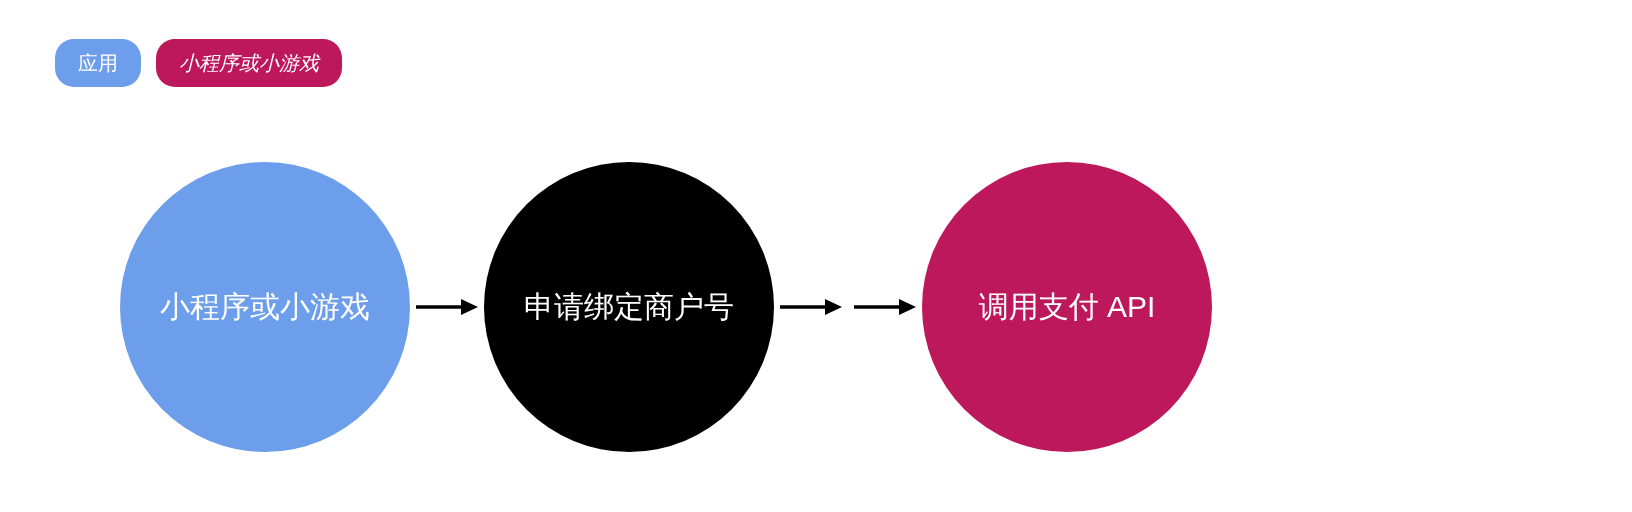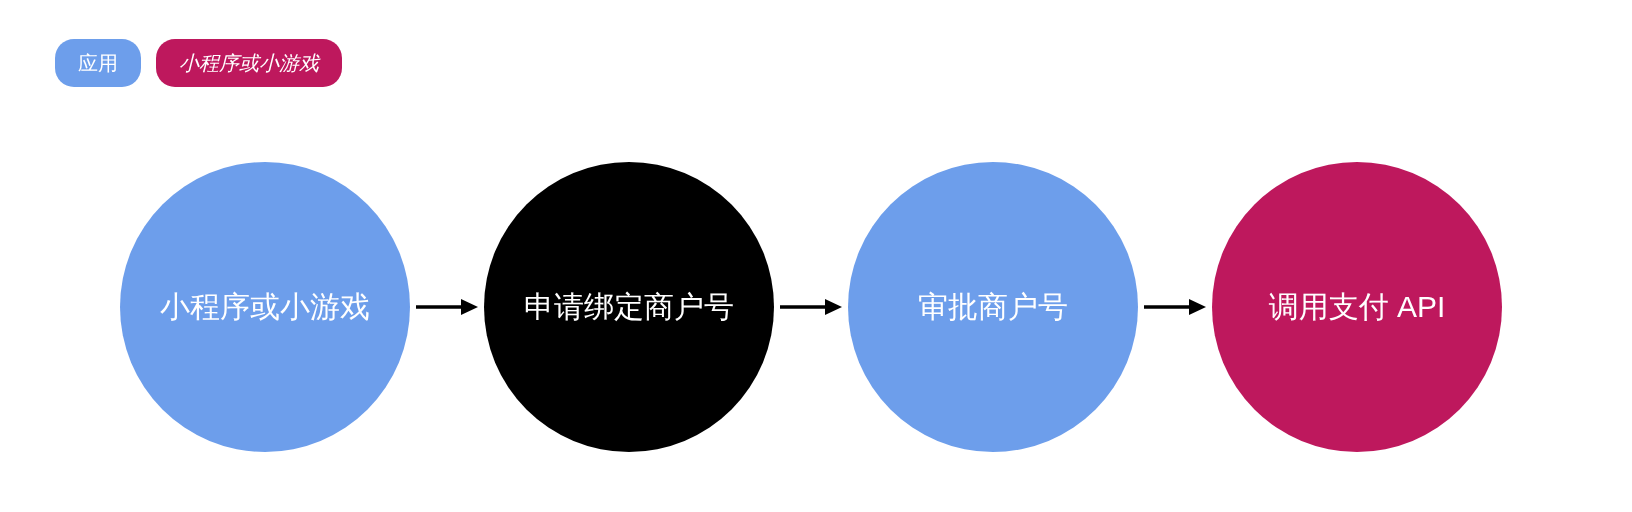--- a/index.html
+++ b/index.html
@@ -80,21 +80,20 @@
 
   <div class="node" style="background-color: #000000;">申请绑定商户号</div>
 
   <div class="arrow">
     <svg width="62" height="22" viewBox="0 0 62 22" aria-hidden="true">
       <line x1="0" y1="11" x2="47" y2="11" stroke="#000000" stroke-width="3.5"></line>
       <polygon points="45,3 62,11 45,19" fill="#000000"></polygon>
     </svg>
   </div>
 
-  <div class="node" style="background-color: rgb(109, 158, 235);">审批商户号</div>
 
   <div class="arrow">
     <svg width="62" height="22" viewBox="0 0 62 22" aria-hidden="true">
       <line x1="0" y1="11" x2="47" y2="11" stroke="#000000" stroke-width="3.5"></line>
       <polygon points="45,3 62,11 45,19" fill="#000000"></polygon>
     </svg>
   </div>
 
   <div class="node" style="background-color: #be185d;">调用支付 API</div>
 

